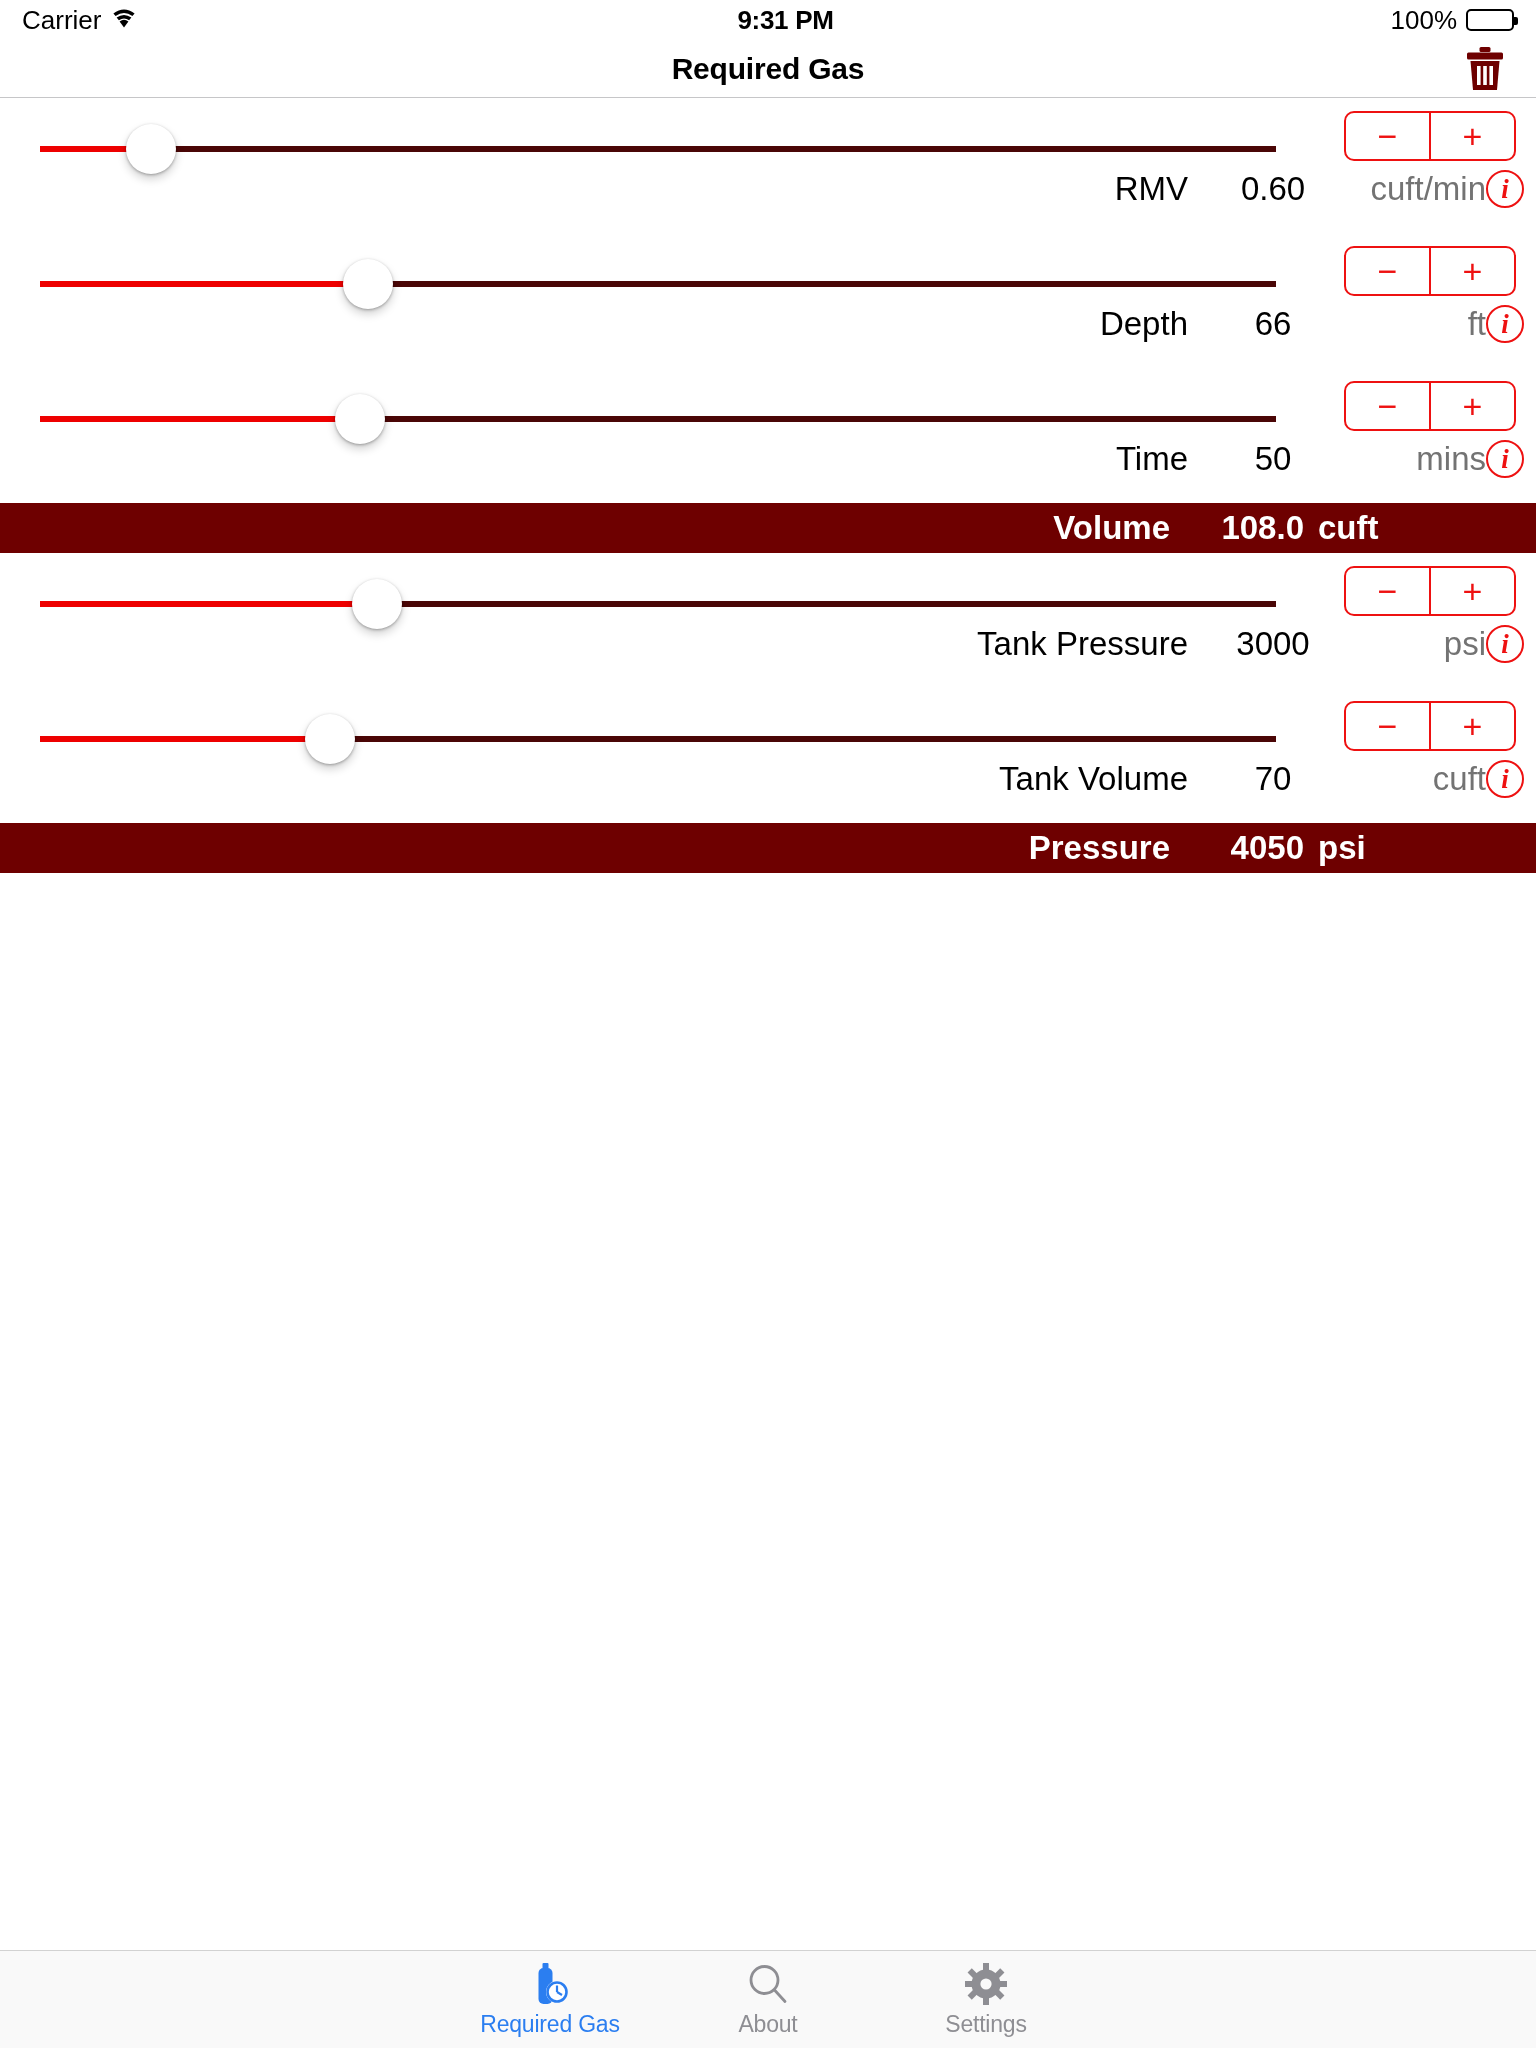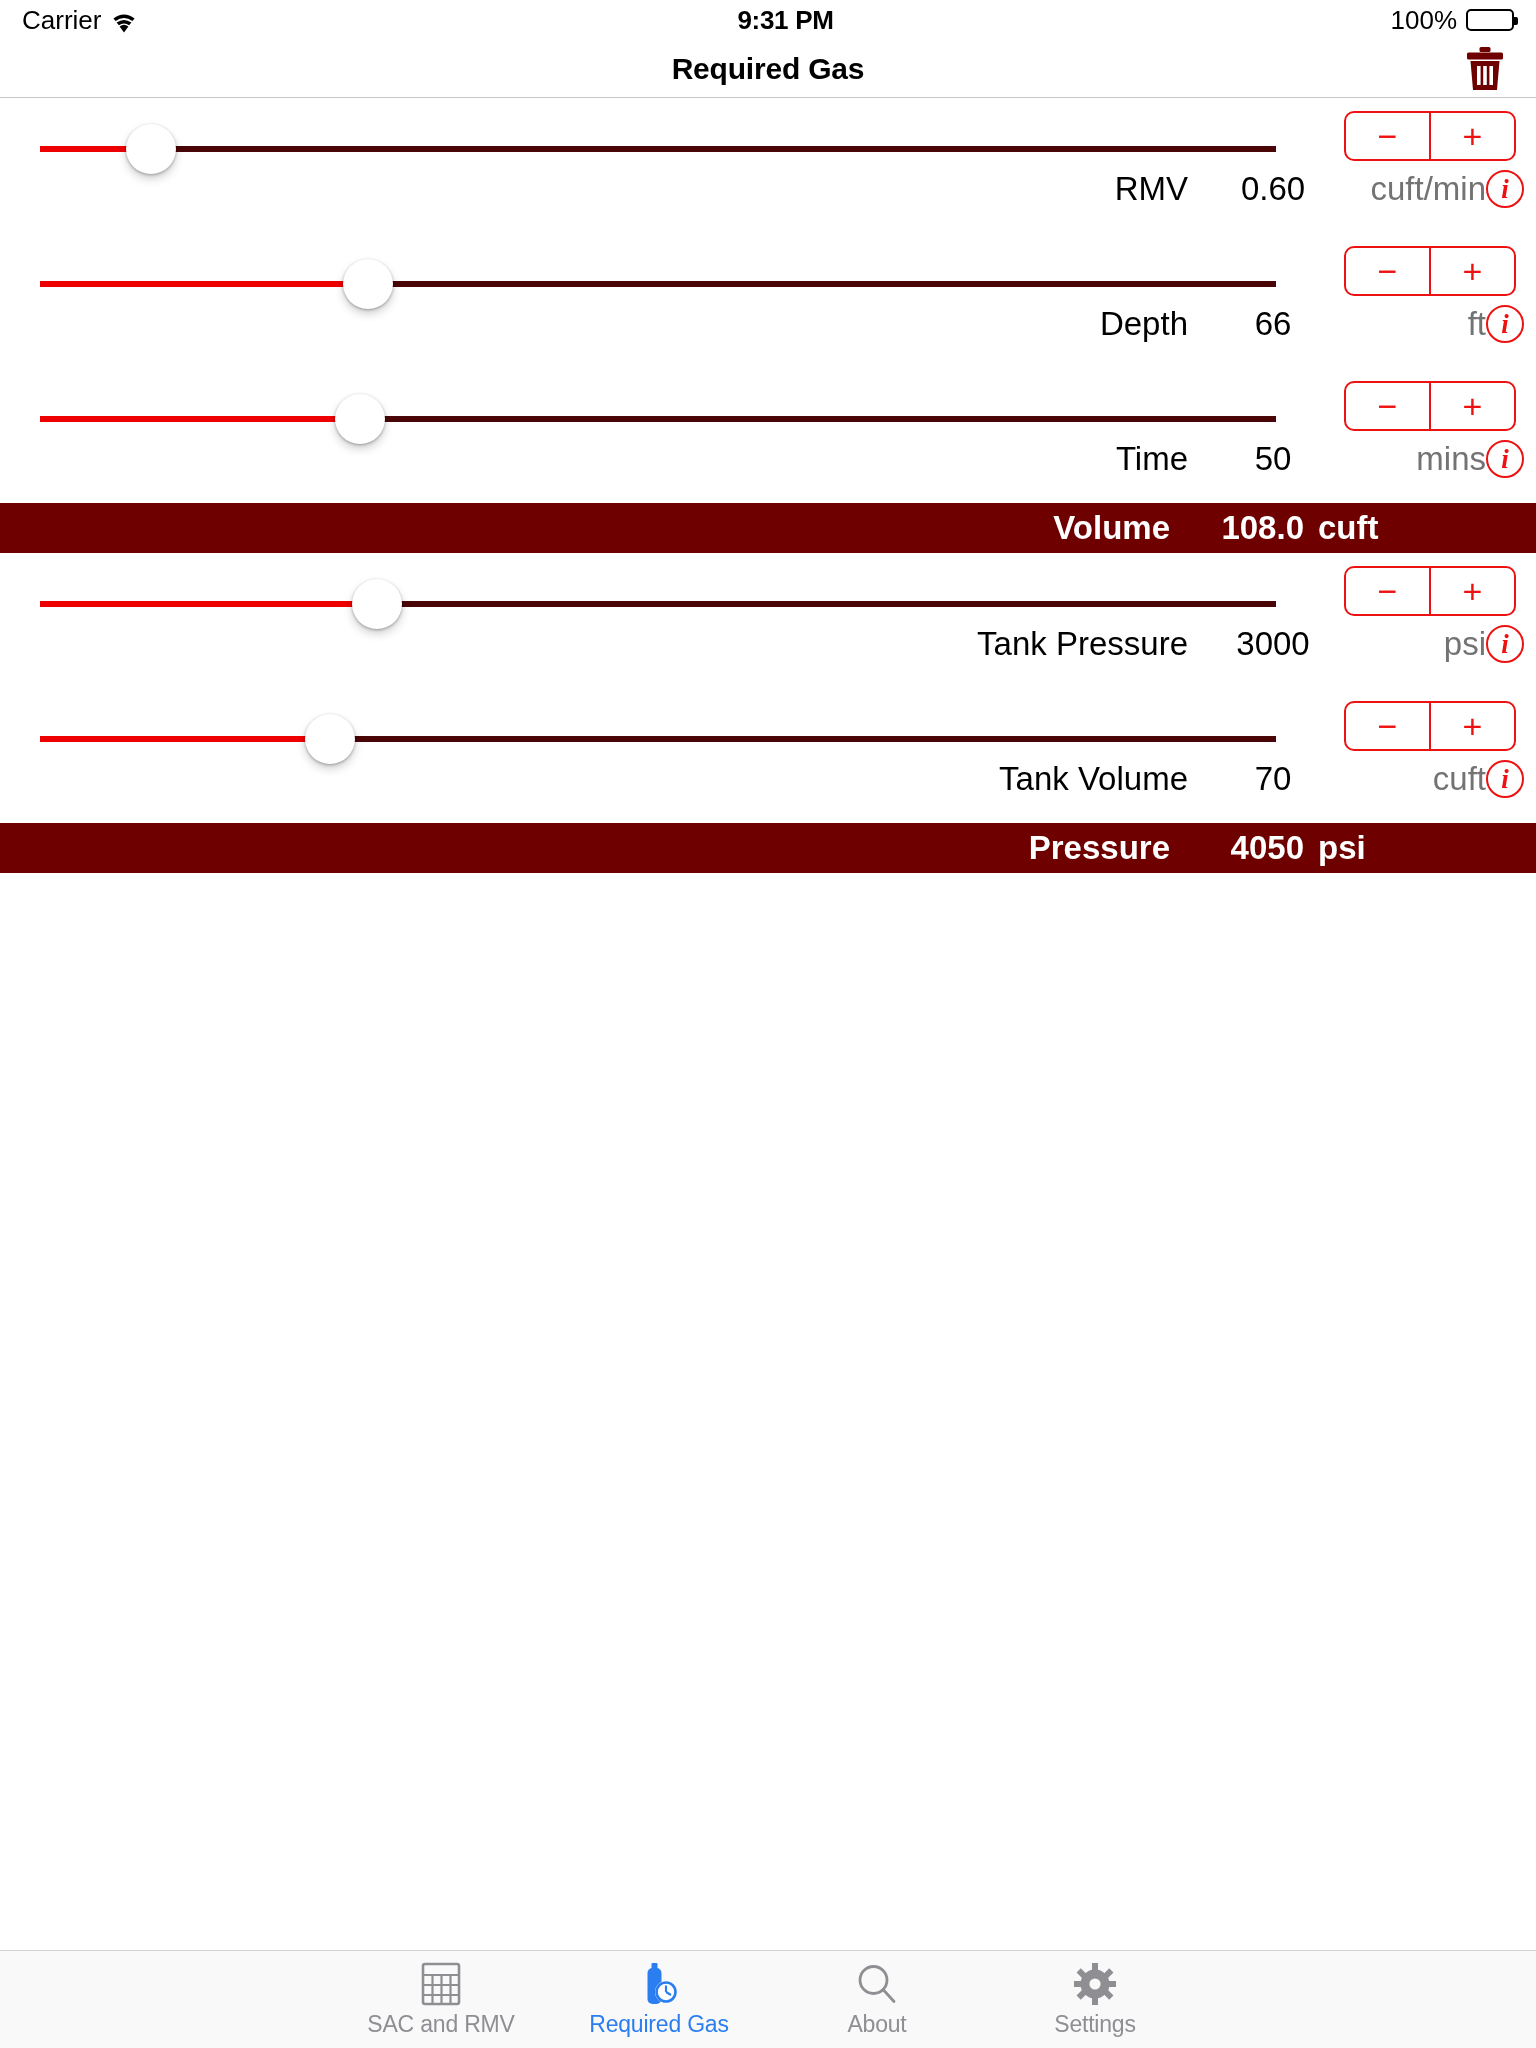--- a/index.html
+++ b/index.html
@@ -14,21 +14,21 @@
   
   .status-bar {
     height: 40px;
     display: flex;
     align-items: center;
     padding: 0 22px;
     font-size: 26px;
     color: #000;
     position: relative;
   }
-  .status-left { display: flex; align-items: center; gap: 10px; }
+  .status-left { display: flex; gap: 10px; }
   .status-center {
     position: absolute; left: 8px; right: 0;
     text-align: center; font-size: 26px; font-weight: 600; letter-spacing: -0.3px; margin-left: 27px;
   }
   .status-right {
     margin-left: auto; display: flex; align-items: center; gap: 9px;
     position: relative; z-index: 2; font-size: 26px;
   }
   .wifi-icon { display: inline-block; width: 26px; height: 20px; }
   .battery {
@@ -285,34 +285,20 @@
   <div class="result-bar">
     <span class="res-name">Pressure</span>
     <span class="res-value">4050</span>
     <span class="res-unit">psi</span>
   </div>
 
 </div>
 
 <div class="tab-bar">
 
-  <div class="tab-item">
-    <span class="tab-icon">
-      <svg width="40" height="44" viewBox="0 0 40 44">
-        <rect x="2" y="2" width="36" height="40" rx="2" fill="none" stroke="#8e8e93" stroke-width="2.6"></rect>
-        <line x1="2" y1="13" x2="38" y2="13" stroke="#8e8e93" stroke-width="2.2"></line>
-        <line x1="2" y1="23" x2="38" y2="23" stroke="#8e8e93" stroke-width="2.2"></line>
-        <line x1="2" y1="33" x2="38" y2="33" stroke="#8e8e93" stroke-width="2.2"></line>
-        <line x1="11.5" y1="13" x2="11.5" y2="42" stroke="#8e8e93" stroke-width="2.2"></line>
-        <line x1="20.5" y1="13" x2="20.5" y2="42" stroke="#8e8e93" stroke-width="2.2"></line>
-        <line x1="29.5" y1="13" x2="29.5" y2="42" stroke="#8e8e93" stroke-width="2.2"></line>
-      </svg>
-    </span>
-    <span class="tab-label">SAC and RMV</span>
-  </div>
 
   <div class="tab-item active">
     <span class="tab-icon">
       <svg width="40" height="44" viewBox="0 0 40 44">
         <rect x="12.5" y="1" width="6" height="6" rx="1" fill="#2b7ef0"></rect>
         <rect x="8.5" y="6" width="14" height="36" rx="5" fill="#2b7ef0"></rect>
         <circle cx="27" cy="30" r="11" fill="#ffffff"></circle>
         <circle cx="27" cy="30" r="9.5" fill="none" stroke="#2b7ef0" stroke-width="2.6"></circle>
         <line x1="27" y1="30" x2="27" y2="23.5" stroke="#2b7ef0" stroke-width="2.2"></line>
         <line x1="27" y1="30" x2="32" y2="33" stroke="#2b7ef0" stroke-width="2.2"></line>

